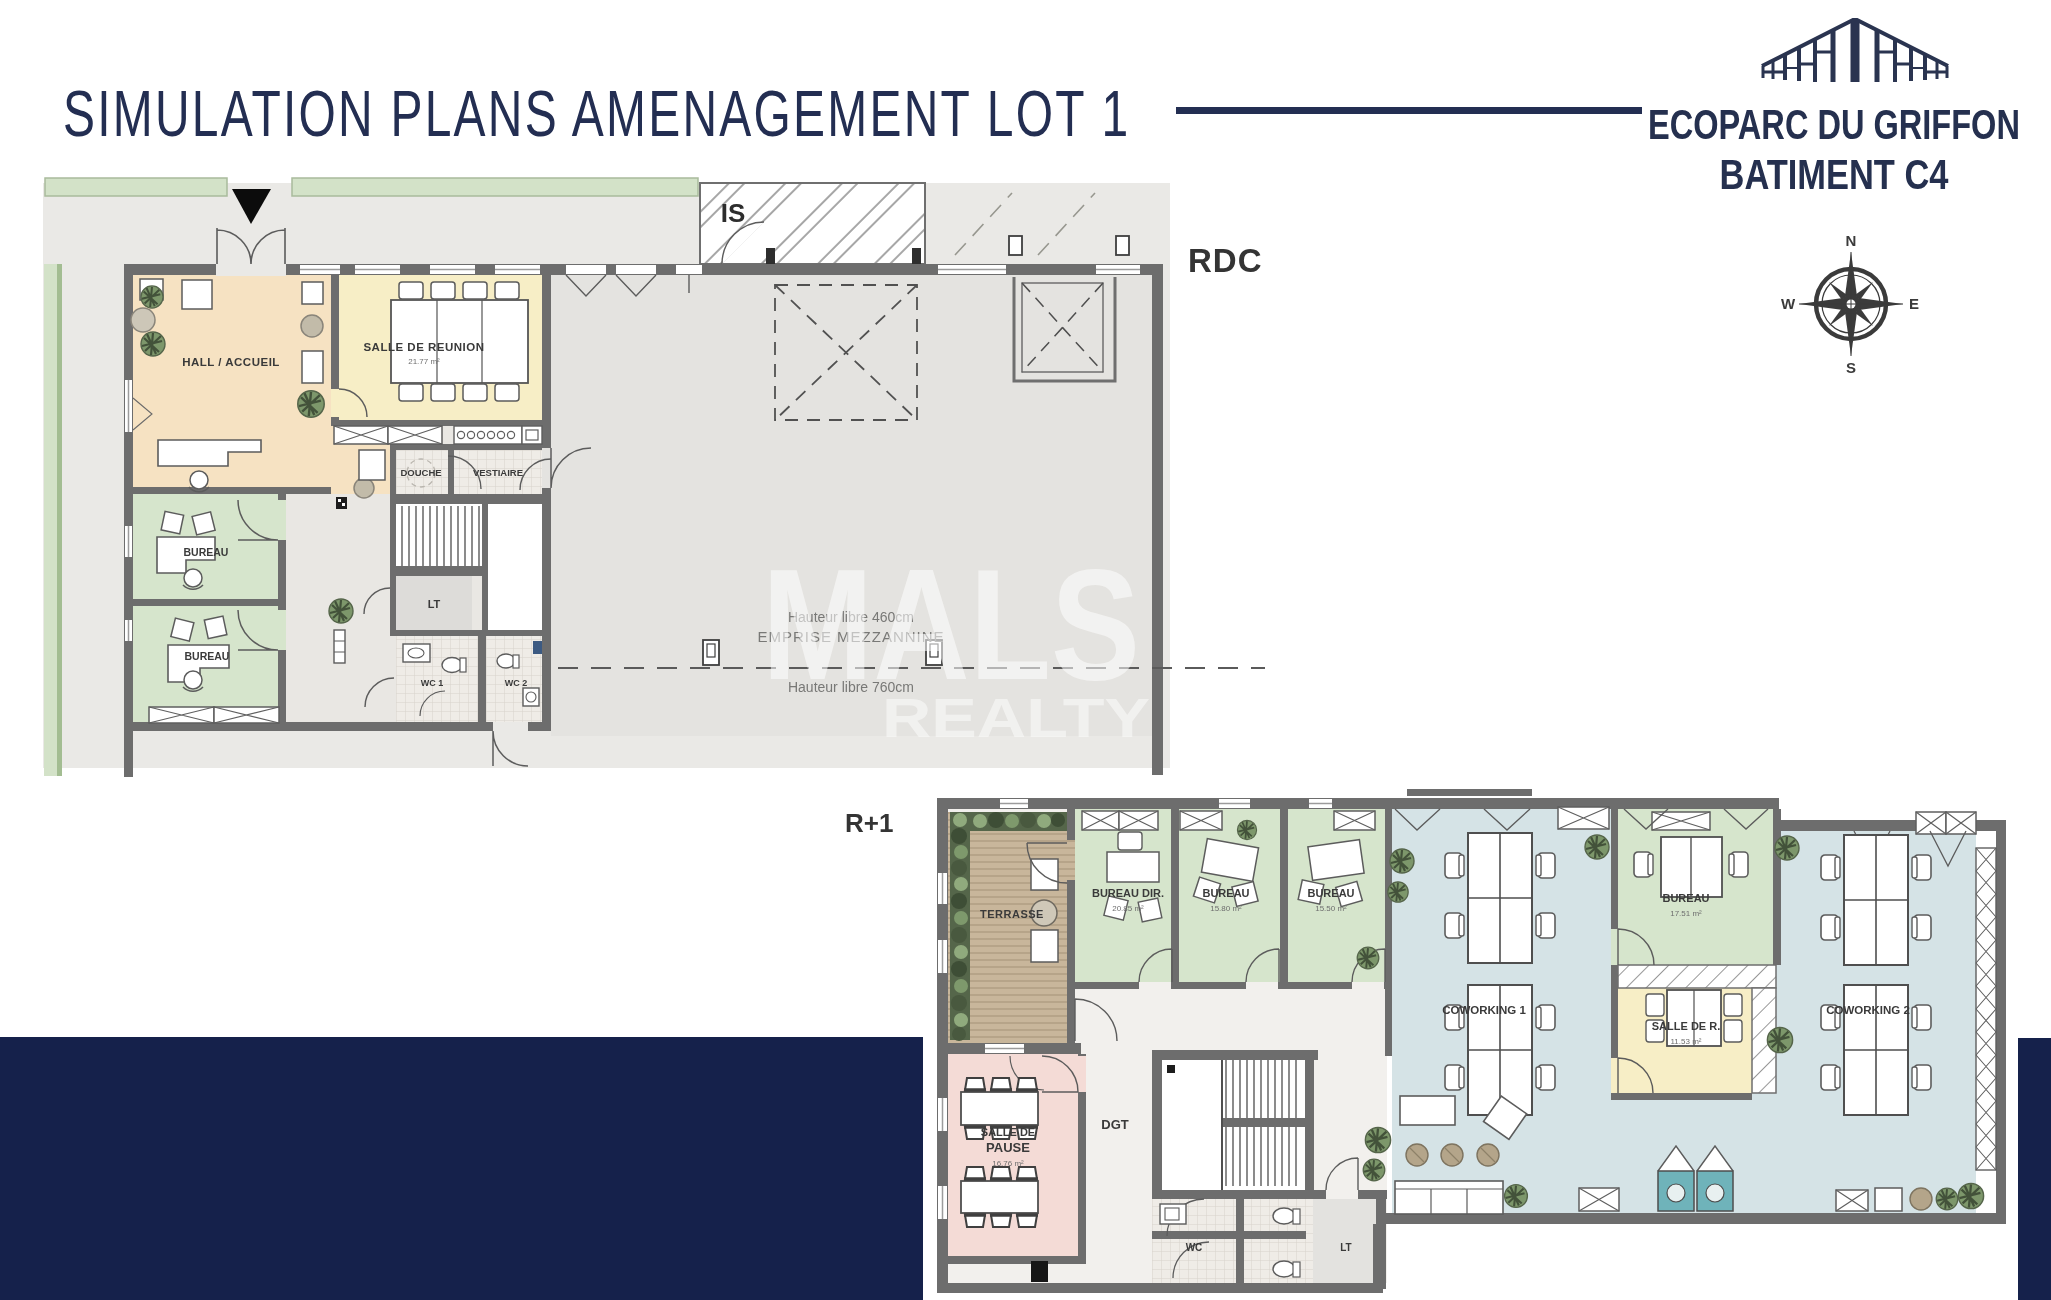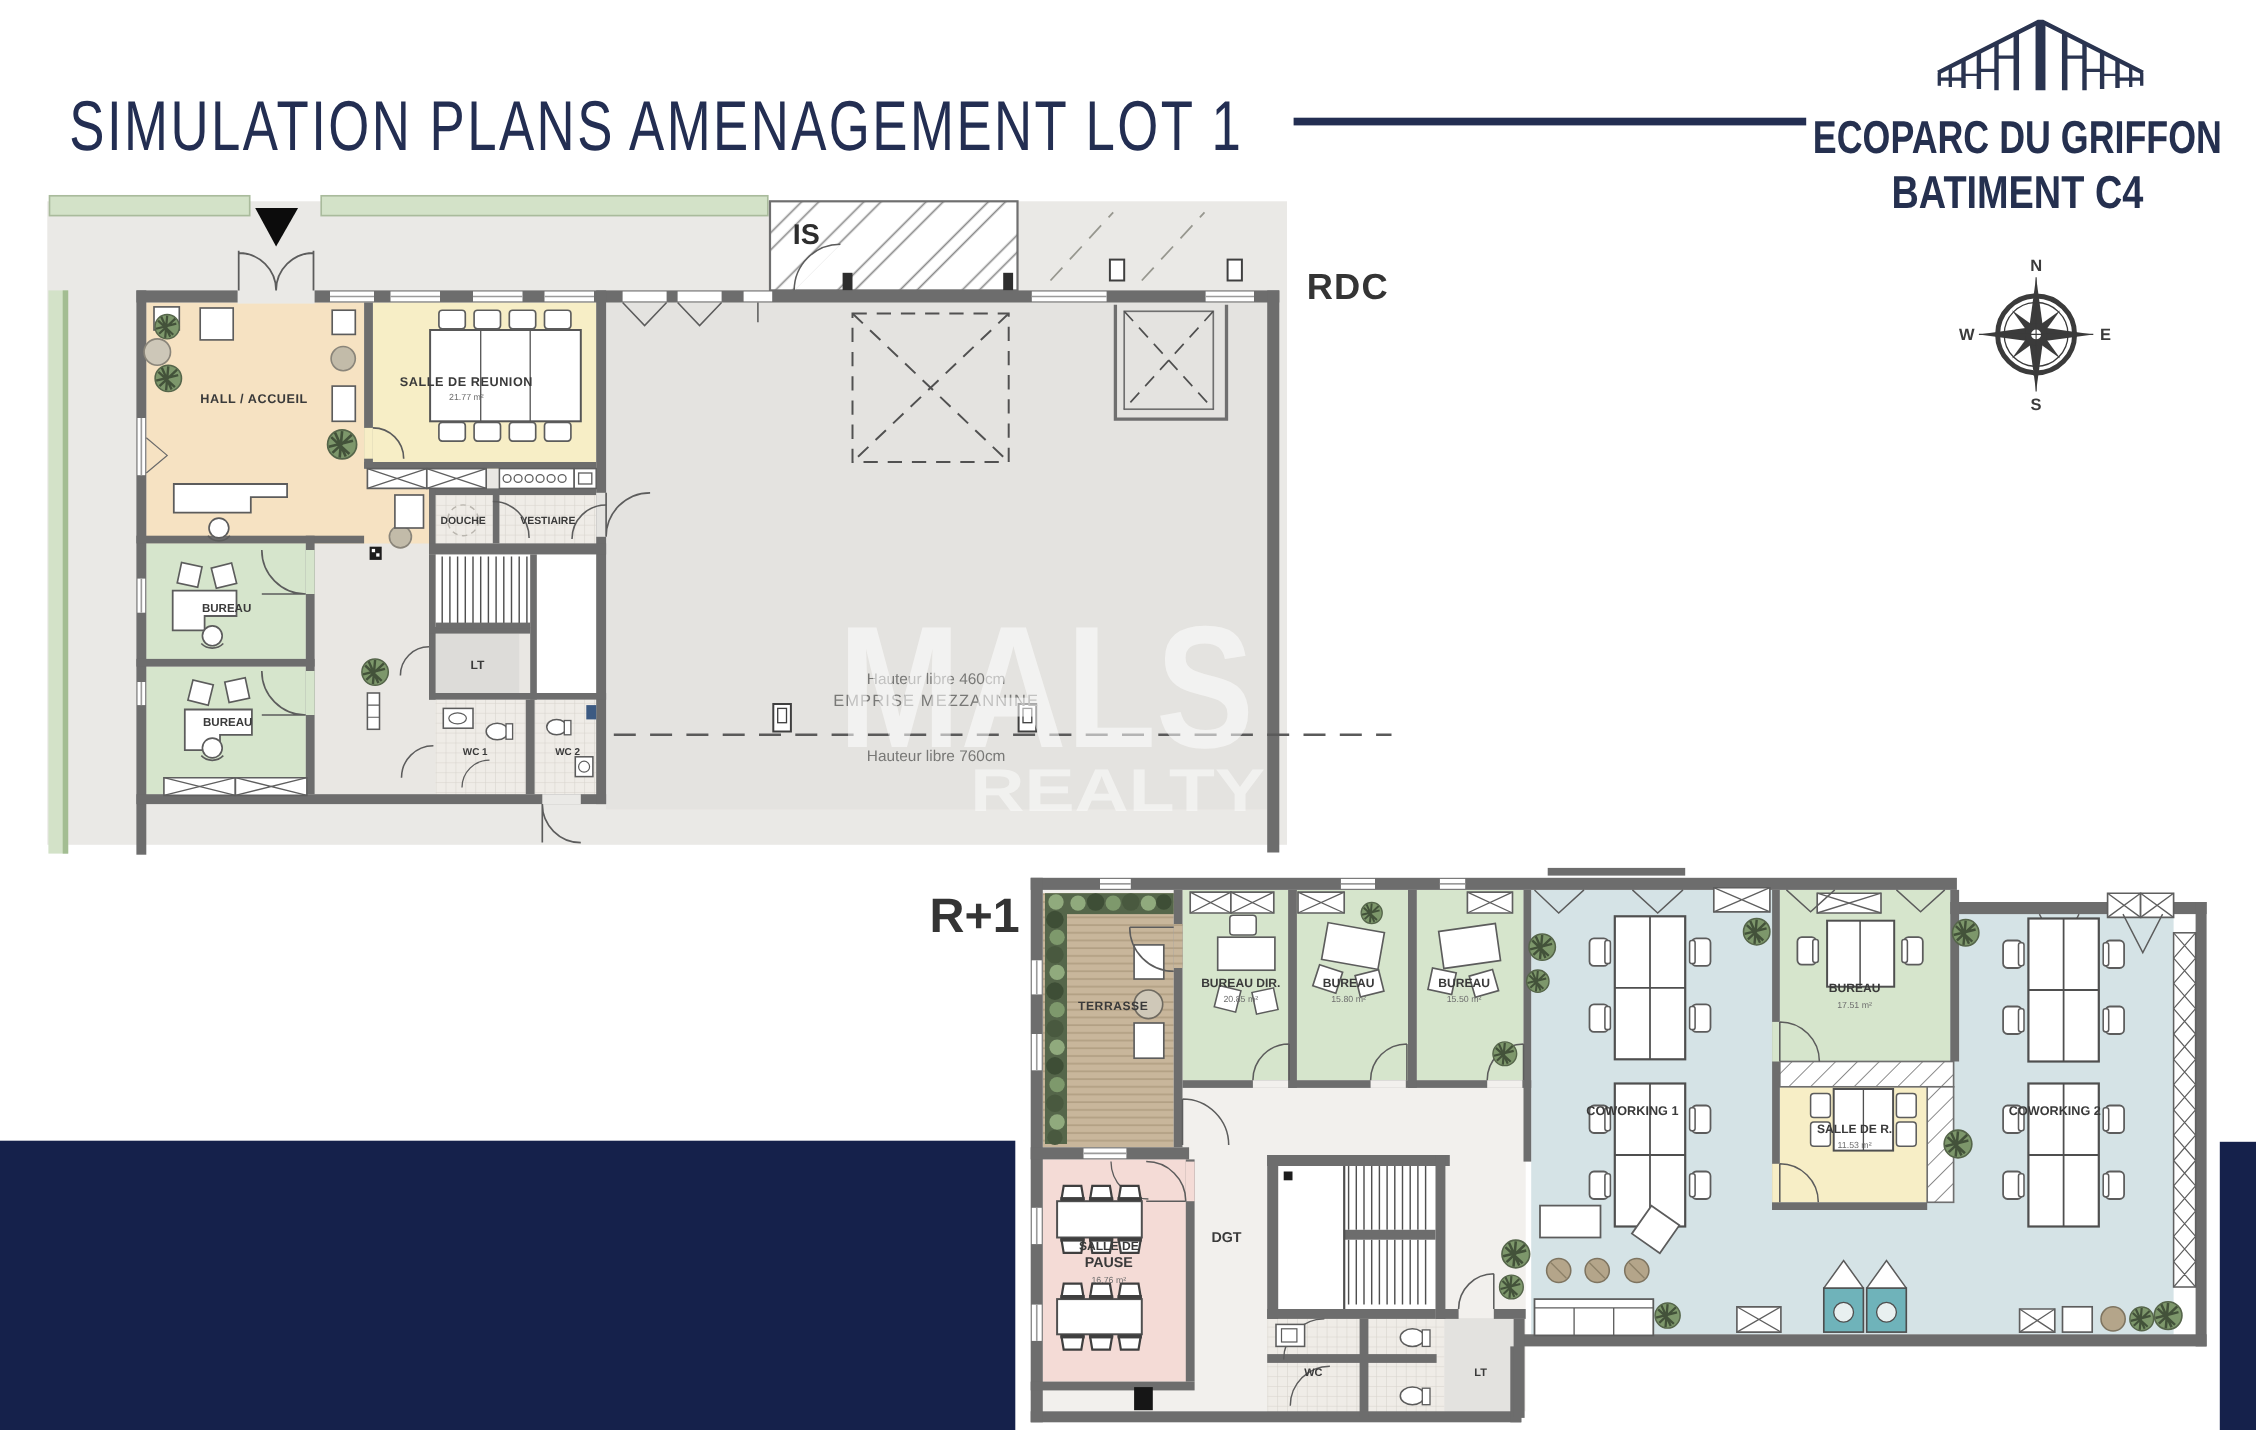--- a/index.html
+++ b/index.html
@@ -61,21 +61,21 @@
         <text x="0" y="69">S</text>
         <text x="-63" y="5">W</text>
         <text x="63" y="5">E</text>
       </g>
       <path d="M0,-52 L0,52 M-52,0 L52,0" stroke="#3b3b3b" stroke-width="1"></path>
     </g>
   </svg>
 
   <div class="abs" style="left:1188px;top:218px;font-size:33px;font-weight:700;color:#343434;letter-spacing:1px;margin-top:24px;">RDC</div>
 
-  <div class="abs" style="left:845px;top:808px;font-size:44px;font-weight:700;color:#343434;">R+1</div>
+  <div class="abs" style="left:845px;top:808px;font-size:26px;font-weight:700;color:#343434;">R+1</div>
 
   <div class="abs" style="left:0px;top:1037px;width:923px;height:263px;background:#15214b;"></div>
 
   <div class="abs" style="left:2018px;top:1038px;width:33px;height:262px;background:#15214b;"></div>
 
   <svg id="plans" class="abs" style="left:0;top:0;" width="2051" height="1300" viewBox="0 0 2051 1300">
     <defs>
       <pattern id="tile" width="9" height="9" patternUnits="userSpaceOnUse">
         <rect width="9" height="9" fill="#efece7"></rect>
         <path d="M0,0 H9 M0,0 V9" stroke="#d7d3cc" stroke-width="1" fill="none"></path>

